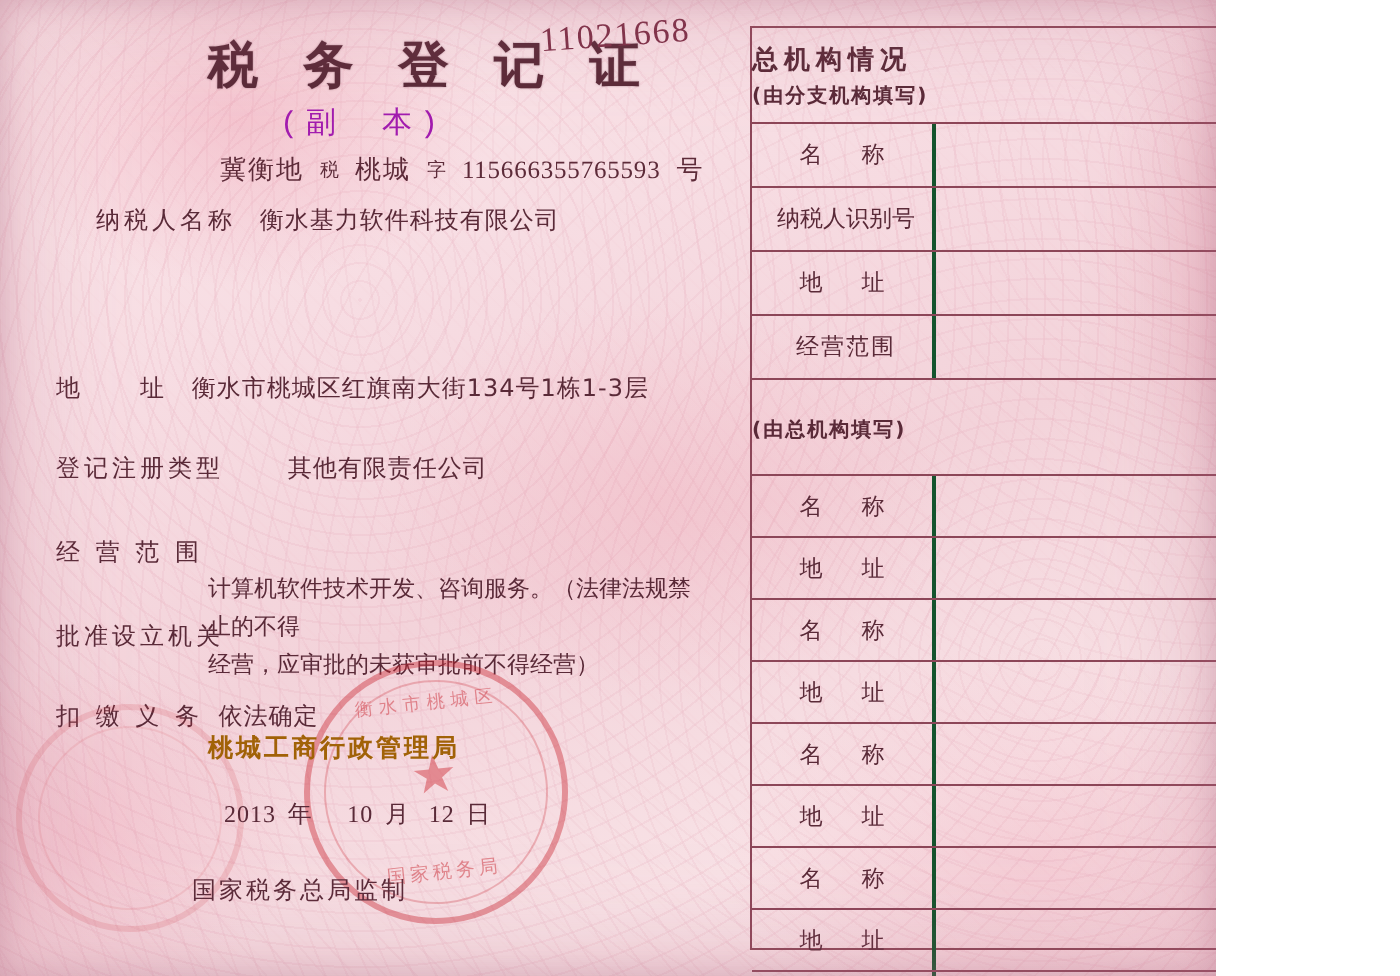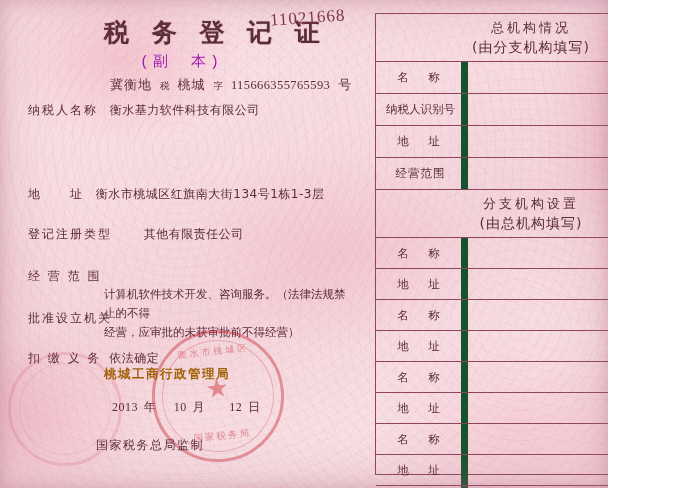--- a/index.html
+++ b/index.html
@@ -228,39 +228,40 @@
   }
   .rp-row {
     position: relative;
     display: flex;
     border-bottom: 1px solid #8c4658;
     box-sizing: border-box;
   }
   .rp-row:last-child { border-bottom: none; }
   .rp-header {
     height: 46px;
-    align-items: center;
+    align-items: flex-start;
     justify-content: center;
     flex-direction: column;
     color: #5a2a38;
+    font-weight: bold;
   }
   .rp-header .h1 {
     font-size: 13px;
     letter-spacing: 3px;
     font-family: "DejaVu Serif", serif;
   }
   .rp-header .h2 {
-    font-size: 14px;
+    font-size: 10px;
     letter-spacing: 1px;
     margin-top: 2px;
   }
   .rp-label {
     width: 92px;
     min-width: 92px;
-    border-right: 7px solid #14532d;
+    border-right: 2px solid #14532d;
     box-sizing: border-box;
     display: flex;
     align-items: center;
     justify-content: center;
     font-size: 11.5px;
     color: #5a2a38;
     letter-spacing: 4px;
     text-indent: 4px;
   }
   .rp-value {
@@ -289,21 +290,21 @@
         <span class="small-lbl">税</span>
       </span>
       <span class="seal-word">桃城</span>
       <span style="display:inline-block; text-align:center; margin:0 2px;">
         <span class="small-lbl">字</span>
       </span>
       <span class="code">115666355765593</span>
       <span class="seal-word" style="margin-left:4px;">号</span>
     </div>
 
-    <div class="field" style="top:102px;">
+    <div class="field" style="top:102px;margin-left:20px;">
       <span class="lbl">纳税人名称</span>
       <span class="val" style="margin-left:8px;">衡水基力软件科技有限公司</span>
     </div>
 
 
     <div class="field" style="top:186px;">
       <span class="lbl">地　　址</span>
       <span class="val" style="margin-left:8px;">衡水市桃城区红旗南大街134号1栋1-3层</span>
     </div>
 
@@ -338,21 +339,21 @@
       <div class="seal-text-bottom">国家税务局</div>
     </div>
 
     <div class="center-line" style="left:104px; top:366px; font-weight:bold;">桃城工商行政管理局</div>
 
     <div class="date-line">
       <span class="num">2013</span>
       <span>年</span>
       <span class="num" style="margin-left:10px;">10</span>
       <span>月</span>
-      <span class="num" style="margin-left:17px;">12</span>
+      <span class="num" style="margin-left:2px;">12</span>
       <span>日</span>
     </div>
 
     <div class="footer-line">国家税务总局监制</div>
   </div>
 
   <div class="right-panel">
 
     <div class="rp-row rp-header" style="height:48px;">
       <div class="h1">总机构情况</div>
@@ -370,21 +371,20 @@
     <div class="rp-row h32">
       <div class="rp-label">地　址</div>
       <div class="rp-value"></div>
     </div>
     <div class="rp-row h32">
       <div class="rp-label" style="letter-spacing:1px;">经营范围</div>
       <div class="rp-value"></div>
     </div>
 
     <div class="rp-row rp-header" style="height:48px;">
-      <div class="h1">分支机构设置</div>
       <div class="h2">(由总机构填写)</div>
     </div>
 
     <div class="rp-row h31">
       <div class="rp-label">名　称</div>
       <div class="rp-value"></div>
     </div>
     <div class="rp-row h31">
       <div class="rp-label">地　址</div>
       <div class="rp-value"></div>

